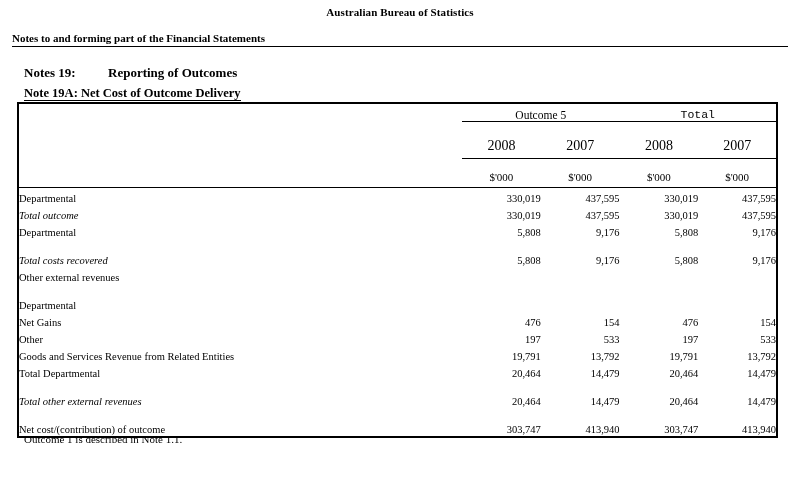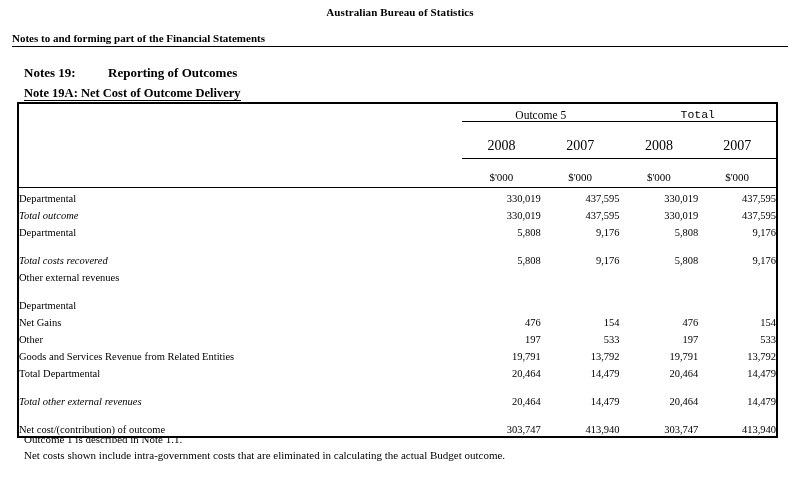--- a/index.html
+++ b/index.html
@@ -252,16 +252,15 @@
             <td class="num vthin " style="padding-bottom: 1px;">413,940</td>
             <td class="num vl b" style="padding-bottom: 1px;">303,747</td>
             <td class="num vthin " style="padding-bottom: 1px;">413,940</td>
           </tr>
         </tbody>
     </table>
   </div>
 
   <div class="footnotes">
       <div>Outcome 1 is described in Note 1.1.</div>
-      <div>Net costs shown include intra-government costs that are eliminated in calculating the actual Budget outcome.</div>
     </div>
 
 </div>
 
 </body></html>

